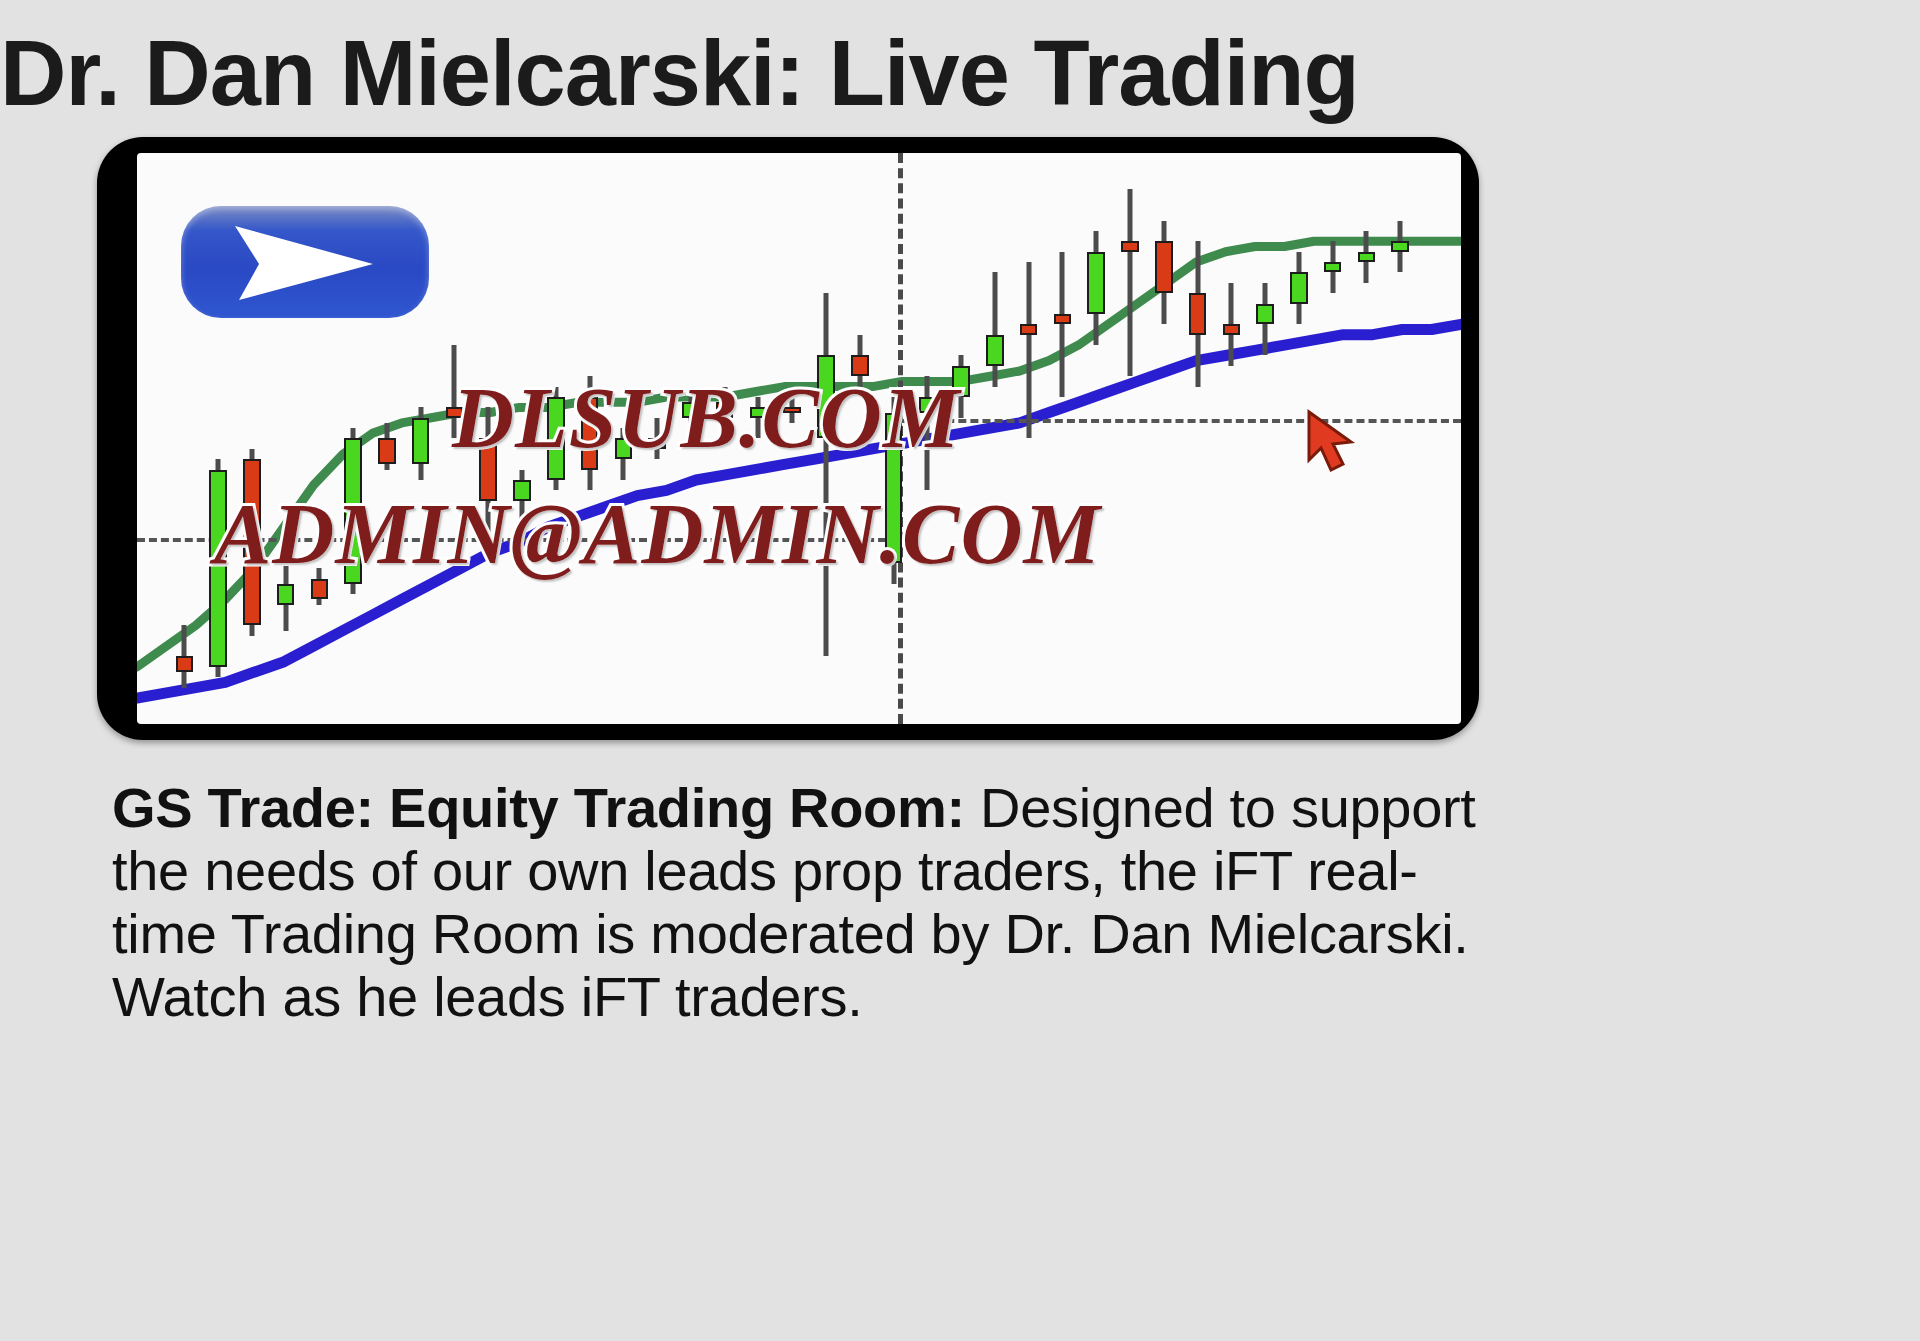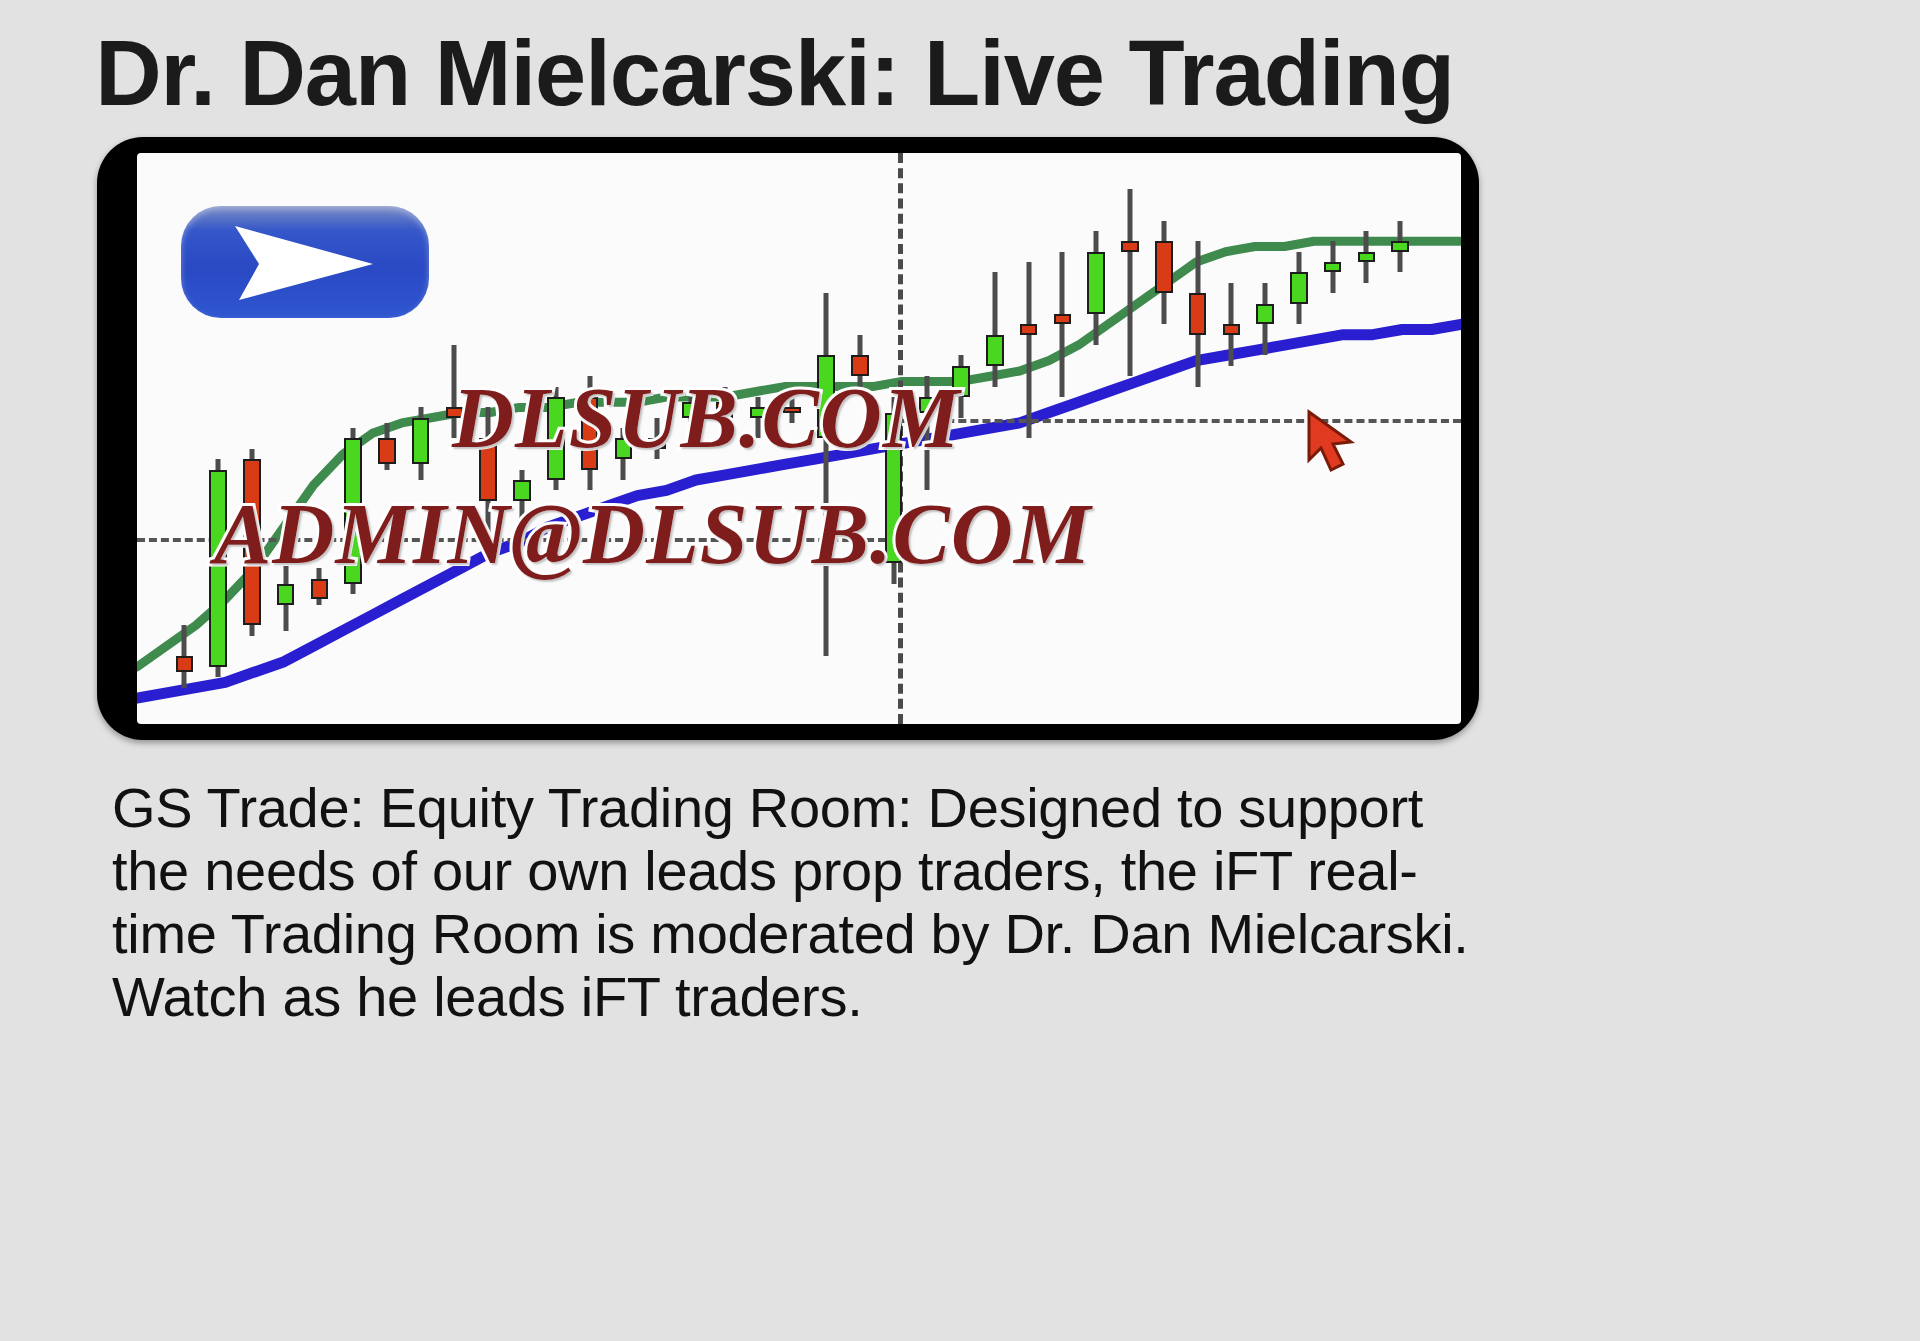--- a/index.html
+++ b/index.html
@@ -19,21 +19,21 @@
     height: 1341px;
     background: #e2e2e2;
   }
 
   
   .title {
     position: absolute;
     left: 0;
     top: 18px;
     width: 1549px;
-    text-align: center;
+    text-align: left;
     font-family: "Liberation Sans", sans-serif;
     font-weight: bold;
     font-size: 92px;
     line-height: 110px;
     letter-spacing: -1px;
     color: #1b1b1b;
     white-space: nowrap;
   }
 
   
@@ -141,21 +141,21 @@
     position: absolute;
     left: 112px;
     top: 776px;
     width: 1400px;
     font-family: "Liberation Sans", sans-serif;
     font-size: 56px;
     line-height: 63px;
     color: #111111;
     letter-spacing: -0.3px;
   }
-  .body-copy b { font-weight: normal; }
+  .body-copy b { font-weight: bold; }
 </style>
 </head>
 <body>
 
 <div class="page">
 
   <div class="title">Dr. Dan Mielcarski: Live Trading</div>
 
   <div class="chart-card">
     <div class="chart-inner" id="chart-inner">
@@ -328,20 +328,20 @@
           <div class="wick" style="top: 0px; height: 100%;"></div>
           <div class="body" style="top: 20.76px; height: 10.38px;"></div>
         </div>
       </div>
   </div>
 
   <div class="wm wm1">
     <span>DLSUB.COM</span>
   </div>
   <div class="wm wm2">
-    <span>ADMIN@DLSUB.COM</span>
+    <span>ADMIN@ADMIN.COM</span>
   </div>
 
   <div class="body-copy">
     <b>GS Trade: Equity Trading Room:</b><span> Designed to support the needs of our own leads prop traders, the iFT real-time Trading Room is moderated by Dr. Dan Mielcarski. Watch as he leads iFT traders.</span>
   </div>
 
 </div>
 
 </body></html>

